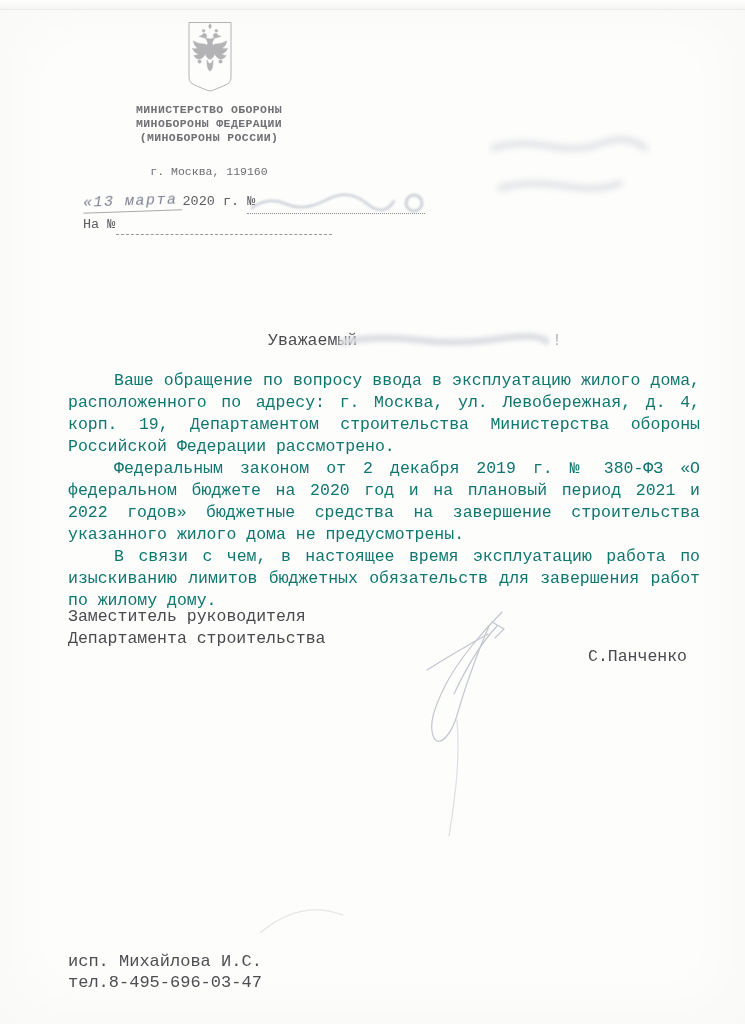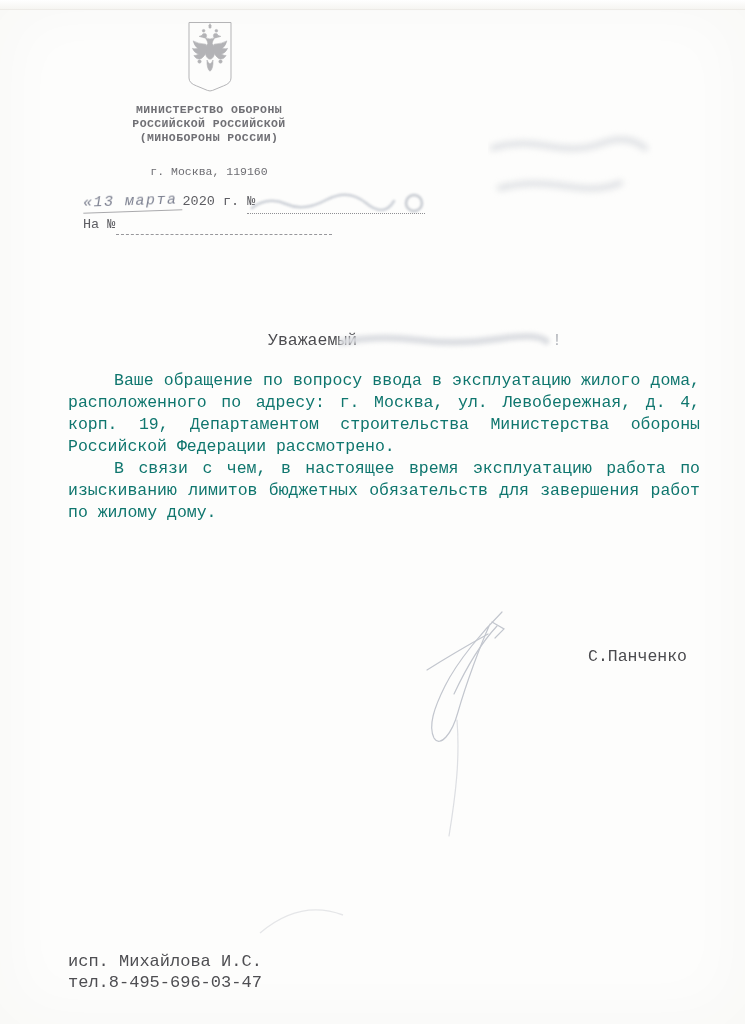--- a/index.html
+++ b/index.html
@@ -97,21 +97,21 @@
       <path d="M24.5 31 Q13 30 7.5 26.5 Q9.5 34 14 36.5 Q8.5 37.5 6.5 36.5 Q9.5 43 15 44 Q10.5 46.5 8.5 46 Q12.5 52.5 18.5 50 Q24 46.5 25 40 Z"></path>
       <path d="M35.5 31 Q47 30 52.5 26.5 Q50.5 34 46 36.5 Q51.5 37.5 53.5 36.5 Q50.5 43 45 44 Q49.5 46.5 51.5 46 Q47.5 52.5 41.5 50 Q36 46.5 35 40 Z"></path>
       <path d="M26 52 Q30 62 34 52 Q34.5 64 30 67 Q25.5 64 26 52 Z"></path>
       <circle cx="16" cy="54" r="2.2"></circle>
       <circle cx="44" cy="54" r="2.2"></circle>
     </g>
   </svg>
 
   <div class="org-block">
     <div>МИНИСТЕРСТВО ОБОРОНЫ</div>
-    <div>РОССИЙСКОЙ РОССИЙСКОЙ</div>
+    <div>МИНОБОРОНЫ ФЕДЕРАЦИИ</div>
     <div>(МИНОБОРОНЫ РОССИИ)</div>
   </div>
 
   <div class="address">г. Москва, 119160</div>
 
   <svg class="ghost-stamp" width="165" height="75" viewBox="0 0 165 75">
     <g fill="none" stroke="#dfe1e4" stroke-width="6" stroke-linecap="round" filter="blur(3px)">
       <path d="M5 20 Q30 12 60 18 T115 15 T157 20"></path>
       <path d="M12 60 Q42 52 77 58 T132 55"></path>
     </g>
@@ -132,23 +132,28 @@
   <div class="reply-line"></div>
 
   <div class="salutation">Уважаемый</div>
   <svg class="redacted" width="215" height="26" viewBox="0 0 215 26">
     <path d="M4 14 Q40 7 80 12 T160 11 T208 13" fill="none" stroke="#dcdee2" stroke-width="7" stroke-linecap="round" filter="blur(2.3px)"></path>
   </svg>
   <div class="excl">!</div>
 
   <div class="body-text">
     <p>Ваше обращение по вопросу ввода в эксплуатацию жилого дома, расположенного по адресу: г. Москва, ул. Левобережная, д. 4, корп. 19, Департаментом строительства Министерства обороны Российской Федерации рассмотрено.</p>
+    <p>Федеральным законом от 2 декабря 2019 г. № 380-ФЗ «О федеральном бюджете на 2020 год и на плановый период 2021 и 2022 годов» бюджетные средства на завершение строительства указанного жилого дома не предусмотрены.</p>
     <p>В связи с чем, в настоящее время эксплуатацию работа по изыскиванию лимитов бюджетных обязательств для завершения работ по жилому дому.</p>
   </div>
 
+  <div class="sign-title">
+    <div>Заместитель руководителя</div>
+    <div>Департамента строительства</div>
+  </div>
 
   <svg class="signature-svg" width="130" height="245" viewBox="0 0 130 245">
     <g fill="none" stroke="#bcc0c9" stroke-width="1.2" stroke-linecap="round" opacity="0.9">
       <path d="M104 14 C86 32 60 62 47 88 C36 110 30 128 36 140 C42 150 54 136 60 114 C68 86 82 48 92 26"></path>
       <path d="M29 72 C48 60 72 46 90 36"></path>
       <path d="M56 96 C70 66 86 42 99 28"></path>
       <path d="M94 24 L106 31 L97 40"></path>
       <path d="M59 122 C62 160 58 195 51 238" opacity="0.55"></path>
     </g>
   </svg>

